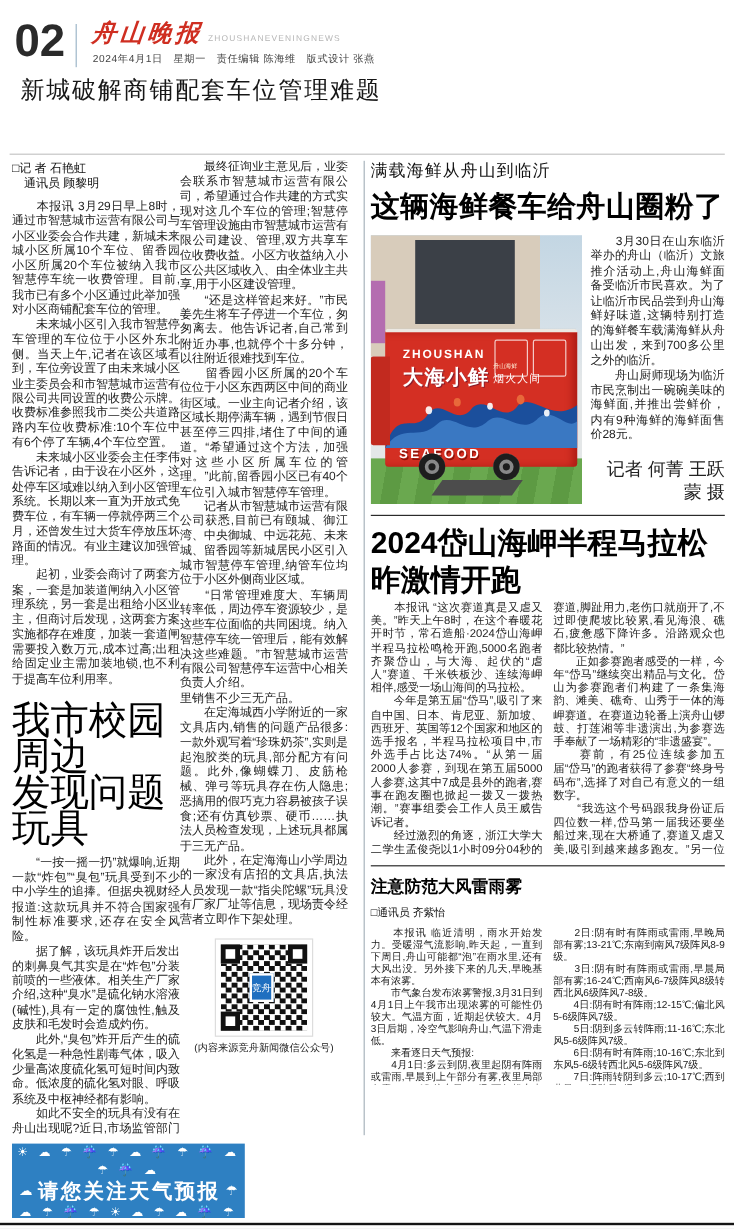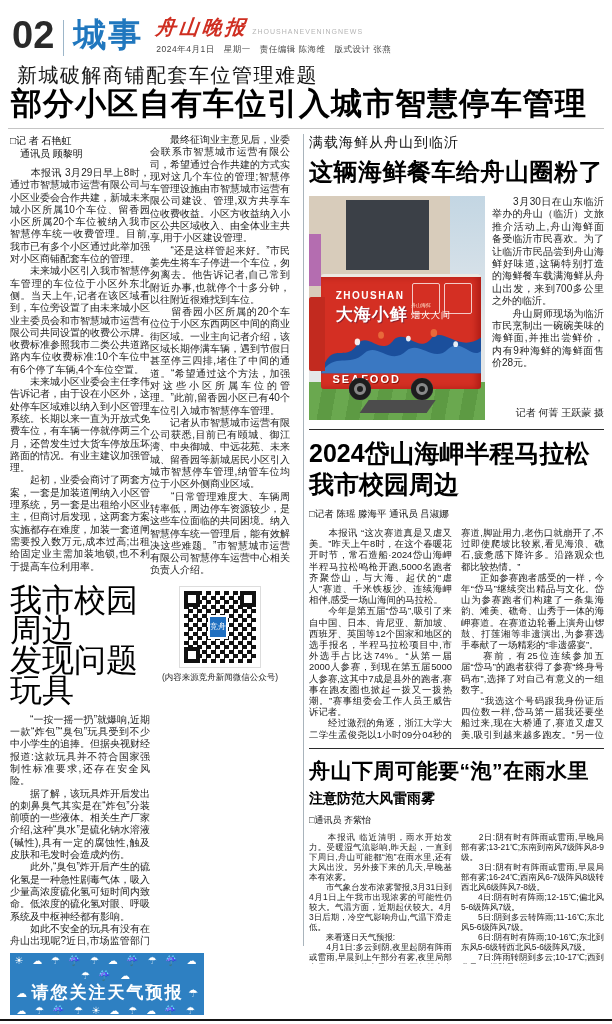--- a/index.html
+++ b/index.html
@@ -36,21 +36,21 @@
            text-align:right;box-sizing:border-box;}
   .source{font-size:8.5px;text-align:center;color:#222;margin-top:3px;}
   .vrule{position:absolute;left:303px;top:134px;width:1px;height:812px;background:#a9b4bc;}
   
   .right-zone{position:absolute;left:309px;top:134px;width:295px;}
   .sf-kicker{font-size:14px;letter-spacing:1px;color:#111;}
   .sf-headline{margin:4px 0 8px;font-size:24px;font-weight:bold;letter-spacing:.5px;color:#000;}
   .sf-row{display:flex;gap:7px;height:224px;}
   .sf-text{flex:1;display:flex;flex-direction:column;overflow:hidden;}
   .sf-paras{flex:1;overflow:hidden;font-size:10px;line-height:12.4px;text-align:justify;white-space:pre-line;color:#222;}
-  .sf-credit{text-align:right;font-size:10px;margin-top:16px;color:#222;}
+  .sf-credit{text-align:right;font-size:15px;margin-top:16px;color:#222;}
   .sep{border:0;border-top:1px solid #2b2b2b;margin:9px 0 8px;}
   .ma-headline{margin:0;font-size:25px;line-height:31px;font-weight:bold;white-space:pre-line;color:#000;}
   .ma-byline{font-size:9.5px;margin:8px 0 6px;color:#111;}
   .two-cols{display:flex;gap:9px;}
   .ma-cols{height:212px;}
   .ma-cols .tcol{flex:1;font-size:9.4px;line-height:11.2px;text-align:justify;white-space:pre-line;overflow:hidden;color:#222;}
   .wx-headline{margin:0;font-size:21px;font-weight:bold;letter-spacing:.5px;color:#000;}
   .wx-sub{font-size:14px;font-weight:bold;margin-top:5px;color:#000;}
   .wx-byline{font-size:9px;margin:6px 0 5px;color:#111;}
   .wx-cols{height:132px;}
@@ -96,29 +96,27 @@
   .rule-bottom{position:absolute;left:0;right:0;top:1019px;border-top:2px solid #151515;}
 </style>
 </head>
 <body>
 
 <div class="page">
 
   <div class="hdr">
     <span class="pagenum">02</span>
     <span class="hdr-div"></span>
-    <span class="section">城事</span>
     <div class="mast">
       <span class="mast-cn">舟山晚报</span><span class="mast-en">ZHOUSHANEVENINGNEWS</span>
       <div class="dateline">2024年4月1日　星期一　责任编辑 陈海维　版式设计 张燕</div>
     </div>
   </div>
 
   <div class="kicker">新城破解商铺配套车位管理难题</div>
-  <h1 class="lead-headline">部分小区自有车位引入城市智慧停车管理</h1>
   <div class="rule-top"></div>
 
   <div class="left-zone">
     <div class="lcol">
       <div class="byline">□记 者 石艳虹
 　通讯员 顾黎明</div>
       <div class="body">　　本报讯 3月29日早上8时，通过市智慧城市运营有限公司与小区业委会合作共建，新城未来城小区所属10个车位、留香园小区所属20个车位被纳入我市智慧停车统一收费管理。目前,我市已有多个小区通过此举加强对小区商铺配套车位的管理。
 　　未来城小区引入我市智慧停车管理的车位位于小区外东北侧。当天上午,记者在该区域看到，车位旁设置了由未来城小区业主委员会和市智慧城市运营有限公司共同设置的收费公示牌。收费标准参照我市二类公共道路路内车位收费标准:10个车位中有6个停了车辆,4个车位空置。
 　　未来城小区业委会主任李伟告诉记者，由于设在小区外，这处停车区域难以纳入到小区管理系统。长期以来一直为开放式免费车位，有车辆一停就停两三个月，还曾发生过大货车停放压坏路面的情况。有业主建议加强管理。
 　　起初，业委会商讨了两套方案，一套是加装道闸纳入小区管理系统，另一套是出租给小区业主，但商讨后发现，这两套方案实施都存在难度，加装一套道闸需要投入数万元,成本过高;出租给固定业主需加装地锁,也不利于提高车位利用率。</div>
@@ -128,20 +126,23 @@
 　　据了解，该玩具炸开后发出的刺鼻臭气其实是在“炸包”分装前喷的一些液体。相关生产厂家介绍,这种“臭水”是硫化钠水溶液(碱性),具有一定的腐蚀性,触及皮肤和毛发时会造成灼伤。
 　　此外,“臭包”炸开后产生的硫化氢是一种急性剧毒气体，吸入少量高浓度硫化氢可短时间内致命。低浓度的硫化氢对眼、呼吸系统及中枢神经都有影响。
 　　如此不安全的玩具有没有在舟山出现呢?近日,市场监管部门进行了专项检查。执法人员走访多家学校周边玩具店、文具店后表示,定海区域的实体店暂未发现这类产品。但进一步检查发现店</div>
     </div>
     <div class="lcol">
       <div class="body">　　最终征询业主意见后，业委会联系市智慧城市运营有限公司，希望通过合作共建的方式实现对这几个车位的管理;智慧停车管理设施由市智慧城市运营有限公司建设、管理,双方共享车位收费收益。小区方收益纳入小区公共区域收入、由全体业主共享,用于小区建设管理。
 　　“还是这样管起来好。”市民姜先生将车子停进一个车位，匆匆离去。他告诉记者,自己常到附近办事,也就停个十多分钟，以往附近很难找到车位。
 　　留香园小区所属的20个车位位于小区东西两区中间的商业街区域。一业主向记者介绍，该区域长期停满车辆，遇到节假日甚至停三四排,堵住了中间的通道。“希望通过这个方法，加强对这些小区所属车位的管理。”此前,留香园小区已有40个车位引入城市智慧停车管理。
 　　记者从市智慧城市运营有限公司获悉,目前已有颐城、御江湾、中央御城、中远花苑、未来城、留香园等新城居民小区引入城市智慧停车管理,纳管车位均位于小区外侧商业区域。
 　　“日常管理难度大、车辆周转率低，周边停车资源较少，是这些车位面临的共同困境。纳入智慧停车统一管理后，能有效解决这些难题。”市智慧城市运营有限公司智慧停车运营中心相关负责人介绍。</div>
+      <div class="body">里销售不少三无产品。
+　　在定海城西小学附近的一家文具店内,销售的问题产品很多:一款外观写着“珍珠奶茶”,实则是起泡胶类的玩具,部分配方有问题。此外,像蝴蝶刀、皮筋枪械、弹弓等玩具存在伤人隐患;恶搞用的假巧克力容易被孩子误食;还有仿真钞票、硬币……执法人员检查发现，上述玩具都属于三无产品。
+　　此外，在定海海山小学周边的一家没有店招的文具店,执法人员发现一款“指尖陀螺”玩具没有厂家厂址等信息，现场责令经营者立即作下架处理。</div>
       <div class="qr-wrap">
         <span class="qr-f f1"></span>
         <span class="qr-f f2"></span>
         <span class="qr-f f3"></span>
         <span class="qr-logo">竞舟</span>
       </div>
       <div class="source">(内容来源竞舟新闻微信公众号)</div>
     </div>
   </div>
 
@@ -187,38 +188,36 @@
 　　舟山厨师现场为临沂市民烹制出一碗碗美味的海鲜面,并推出尝鲜价，内有9种海鲜的海鲜面售价28元。</div>
           <div class="sf-credit">记者 何菁 王跃蒙 摄</div>
         </div>
       </div>
     </div>
 
     <hr class="sep">
 
     <div>
       <h2 class="ma-headline">2024岱山海岬半程马拉松
-我市校园周边</h2>
-      <div class="ma-byline">□记者 陈瑶 滕海平 通讯员 吕淑娜</div>
+昨激情开跑</h2>
       <div class="two-cols ma-cols">
         <div class="tcol">　　本报讯 “这次赛道真是又虐又美。”昨天上午8时，在这个春暖花开时节，常石造船·2024岱山海岬半程马拉松鸣枪开跑,5000名跑者齐聚岱山，与大海、起伏的“虐人”赛道、千米铁板沙、连续海岬相伴,感受一场山海间的马拉松。
 　　今年是第五届“岱马”,吸引了来自中国、日本、肯尼亚、新加坡、西班牙、英国等12个国家和地区的选手报名，半程马拉松项目中,市外选手占比达74%。“从第一届2000人参赛，到现在第五届5000人参赛,这其中7成是县外的跑者,赛事在跑友圈也掀起一拨又一拨热潮。”赛事组委会工作人员王威告诉记者。
 　　经过激烈的角逐，浙江大学大二学生孟俊尧以1小时09分04秒的成绩获得半程男子组第一名。到终点时,他半透明的跑鞋中可以看到脚趾上渗出血迹。“带伤”完赛的他此刻才开始觉得疼痛,“跑到有坡度的</div>
         <div class="tcol">赛道,脚趾用力,老伤口就崩开了,不过即使爬坡比较累,看见海浪、礁石,疲惫感下降许多。沿路观众也都比较热情。”
 　　正如参赛跑者感受的一样，今年“岱马”继续突出精品与文化。岱山为参赛跑者们构建了一条集海韵、滩美、礁奇、山秀于一体的海岬赛道。在赛道边轮番上演舟山锣鼓、打莲湘等非遗演出,为参赛选手奉献了一场精彩的“非遗盛宴”。
 　　赛前，有25位连续参加五届“岱马”的跑者获得了参赛“终身号码布”,选择了对自己有意义的一组数字。
 　　“我选这个号码跟我身份证后四位数一样,岱马第一届我还要坐船过来,现在大桥通了,赛道又虐又美,吸引到越来越多跑友。”另一位来自六横的“终身号码布”拥有者郑盼高兴地表示。
 　　岱山还为参赛者推出景区免费等优惠,擦亮“岱马”这块金招牌,继续发挥体育+旅游的最大效应,让马拉松的流量真正转化为当地的“留量”。</div>
       </div>
     </div>
 
     <hr class="sep">
 
     <div>
-      <h2 class="wx-headline">舟山下周可能要“泡”在雨水里</h2>
       <div class="wx-sub">注意防范大风雷雨雾</div>
       <div class="wx-byline">□通讯员 齐紫怡</div>
       <div class="two-cols wx-cols">
         <div class="tcol">　　本报讯 临近清明，雨水开始发力。受暖湿气流影响,昨天起，一直到下周日,舟山可能都“泡”在雨水里,还有大风出没。另外接下来的几天,早晚基本有浓雾。
 　　市气象台发布浓雾警报,3月31日到4月1日上午我市出现浓雾的可能性仍较大。气温方面，近期起伏较大。4月3日后期，冷空气影响舟山,气温下滑走低。
 　　来看逐日天气预报:
 　　4月1日:多云到阴,夜里起阴有阵雨或雷雨,早晨到上午部分有雾,夜里局部有雾;12-20℃,偏东风5-6级,下午起东南风5-6级阵风7级,夜里增强到6-7级阵风8级。</div>
         <div class="tcol">　　2日:阴有时有阵雨或雷雨,早晚局部有雾;13-21℃;东南到南风7级阵风8-9级。
 　　3日:阴有时有阵雨或雷雨,早晨局部有雾;16-24℃;西南风6-7级阵风8级转西北风6级阵风7-8级。
 　　4日:阴有时有阵雨;12-15℃;偏北风5-6级阵风7级。

